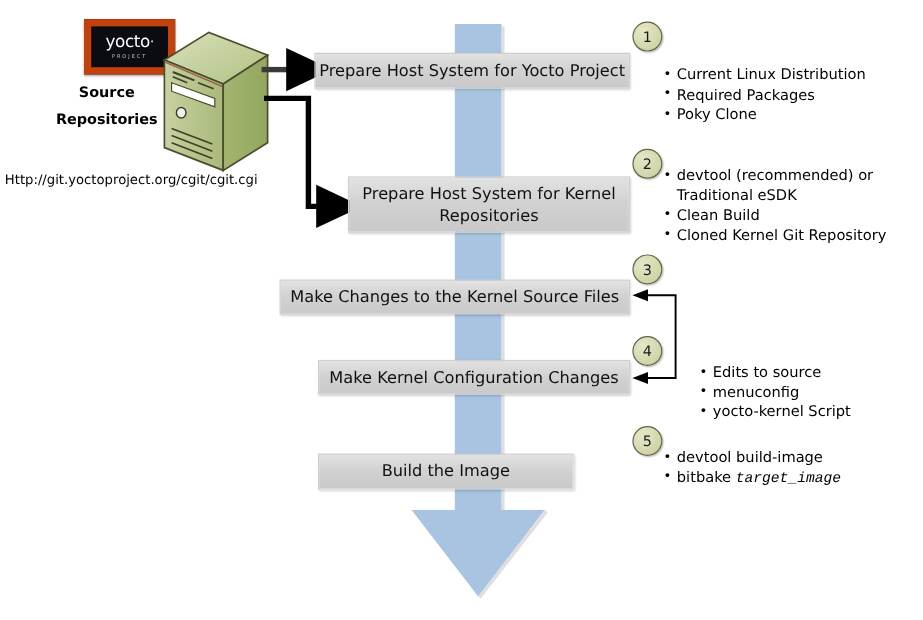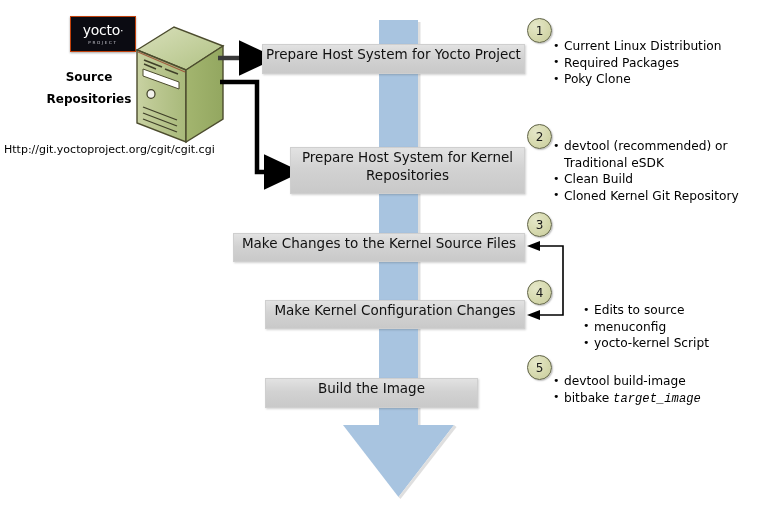--- a/index.html
+++ b/index.html
@@ -27,21 +27,21 @@
   #flow-arrow {
     left: 0; top: 0; width: 769px; height: 517px;
     pointer-events: none;
   }
 
   
   #yocto-logo {
     left: 70px; top: 16px;
     width: 64px; height: 34px;
     background: #0b0b12;
-    border: 1px solid #c2410c;
+    border: 6px solid #c2410c;
     box-shadow: 0 1px 2px rgba(0,0,0,0.35);
     display: flex;
     flex-direction: column;
     align-items: center;
     justify-content: center;
   }
   #yocto-logo .logo-word {
     color: #ffffff;
     font-size: 14px;
     line-height: 14px;
@@ -82,20 +82,21 @@
     left: 134px; top: 24px;
     width: 92px; height: 122px;
   }
 
   
   .pbox {
     background: linear-gradient(to bottom, #e2e2e2 0%, #d2d2d2 45%, #c9c9c9 100%);
     border: 1px solid #cfcfcf;
     box-shadow: 1px 1px 2px rgba(0,0,0,0.18);
     display: flex;
+    align-items: center;
     justify-content: center;
     text-align: center;
     font-size: 13.5px;
     color: #111;
     line-height: 18px;
     box-sizing: border-box;
   }
   #box-1 { left: 262px; top: 44px;  width: 263px; height: 30px; }
   #box-2 { left: 290px; top: 147px; width: 235px; height: 47px; }
   #box-3 { left: 233px; top: 233px; width: 292px; height: 29px; }
@@ -139,21 +140,21 @@
     white-space: pre-line;
   }
   .note li::before {
     content: "\2022";
     position: absolute;
     left: 0;
     top: -0.5px;
     font-size: 11px;
   }
   .note li i { font-style: italic; font-family: Liberation Mono, monospace; }
-  #note-1 { left: 553px; top: 38px;  width: 212px; }
+  #note-1 { left: 553px; top: 54px;  width: 212px; }
   #note-2 { left: 553px; top: 138px; width: 212px; }
   #note-3 { left: 583px; top: 256px; width: 180px; margin-top: 46px; }
   #note-5 { left: 553px; top: 373px; width: 212px; }
 
   
   #connectors {
     left: 0; top: 0; width: 769px; height: 517px;
     pointer-events: none;
   }
 </style>

